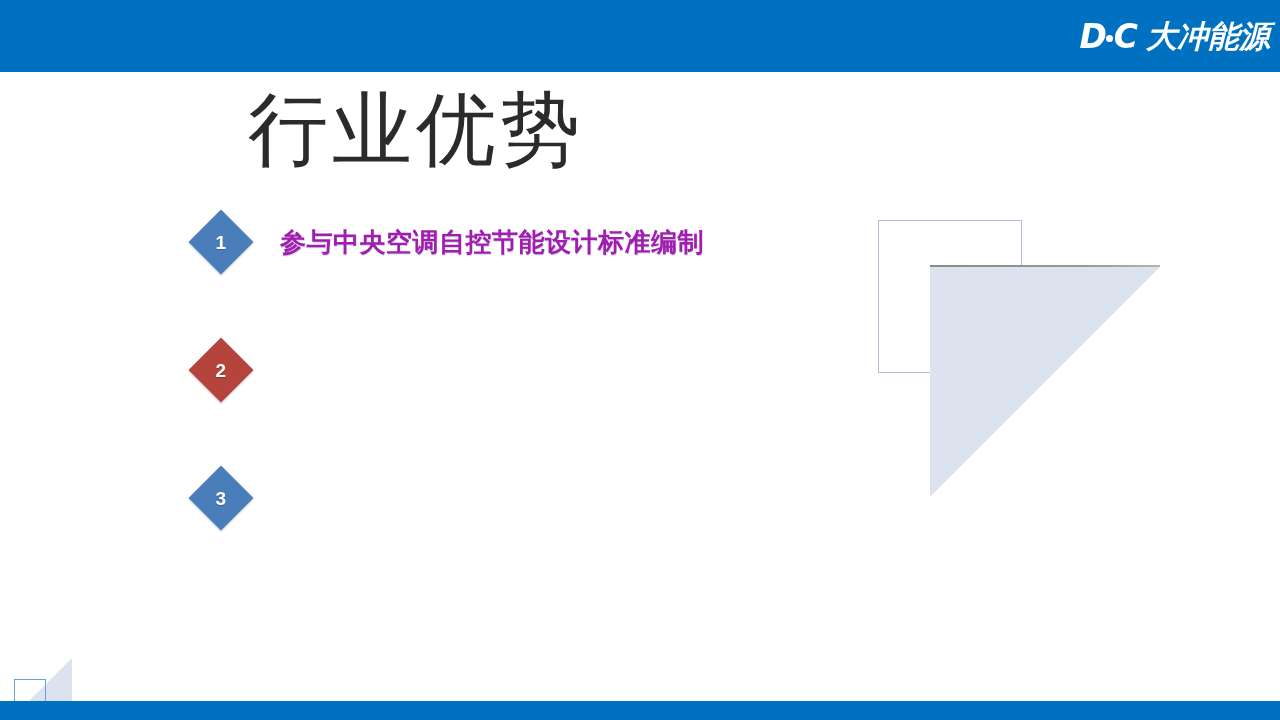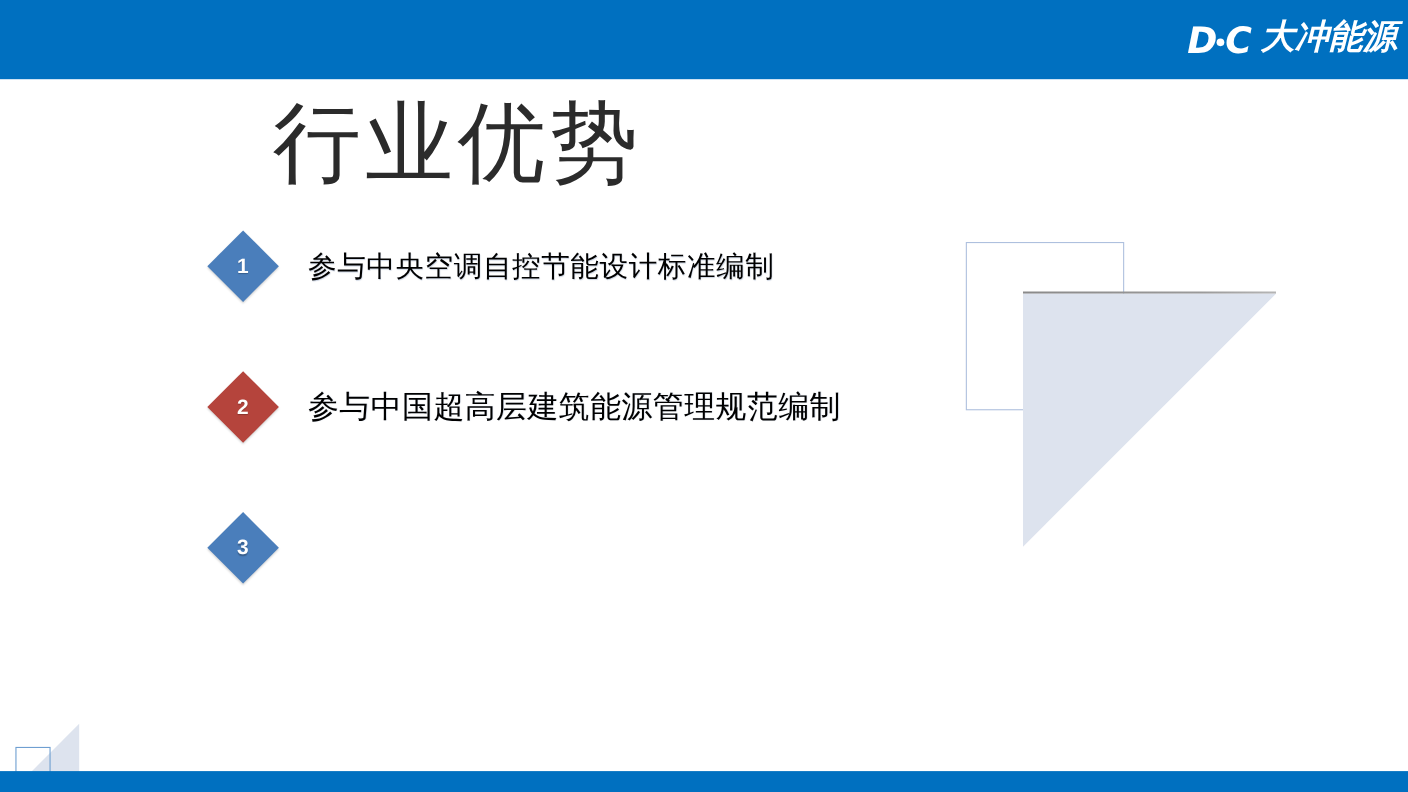--- a/index.html
+++ b/index.html
@@ -51,21 +51,21 @@
     display: inline-block;
     width: 7px;
     height: 7px;
     border-radius: 50%;
     background: #ffffff;
     margin: 0 1px 0 0;
     position: relative;
     top: 2px;
   }
   .logo-cn {
-    font-family: Liberation Mono, monospace;
+    font-family: Liberation Sans, sans-serif;
     font-weight: bold;
     font-style: italic;
     font-size: 31px;
     color: #ffffff;
     line-height: 1;
     letter-spacing: 0px;
   }
 
   
   .page-title {
@@ -112,22 +112,22 @@
     font-family: "Liberation Sans", sans-serif;
     font-weight: bold;
     font-size: 19px;
     line-height: 1;
     text-shadow: 0 1px 1px rgba(0,0,0,0.25);
   }
   .bullet-text {
     margin-left: 36px;
     font-family: "DejaVu Serif", "Liberation Serif", serif;
     font-size: 26px;
-    font-weight: 400;
-    color: #000000;
+    font-weight: 700;
+    color: #a21caf;
     white-space: nowrap;
     letter-spacing: 0.5px;
     text-shadow: 0.5px 0.5px 0.8px rgba(160,175,200,0.55);
   }
   .bullet-text.lg { font-size: 28px; }
 
   
   .deco-right {
     position: absolute;
     left: 878px;
@@ -225,21 +225,20 @@
       <div class="diamond" style="background:#4a7ebb;">
         <span class="num">1</span>
       </div>
       <div class="bullet-text">参与中央空调自控节能设计标准编制</div>
     </div>
 
     <div class="bullet-row">
       <div class="diamond" style="background:#b5443c;">
         <span class="num">2</span>
       </div>
-      <div class="bullet-text lg">参与中国超高层建筑能源管理规范编制</div>
     </div>
 
     <div class="bullet-row">
       <div class="diamond" style="background:#4a7ebb;">
         <span class="num">3</span>
       </div>
     </div>
 
   </div>
 

